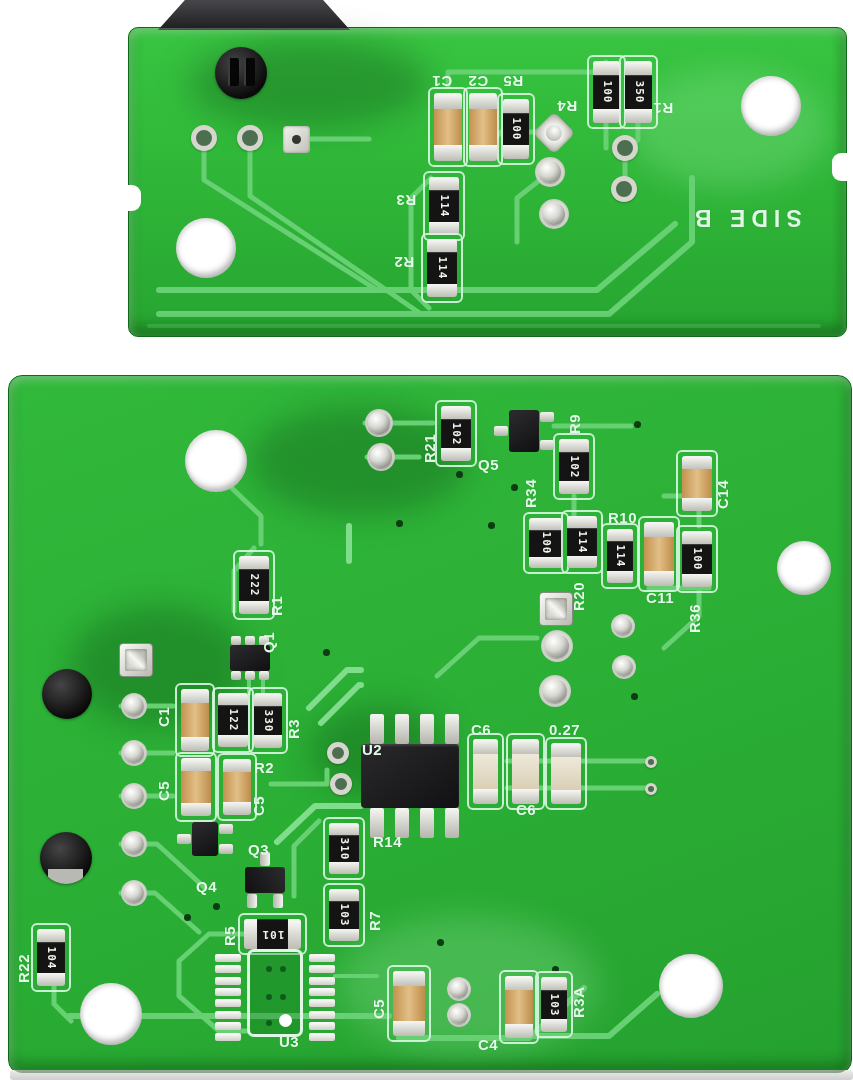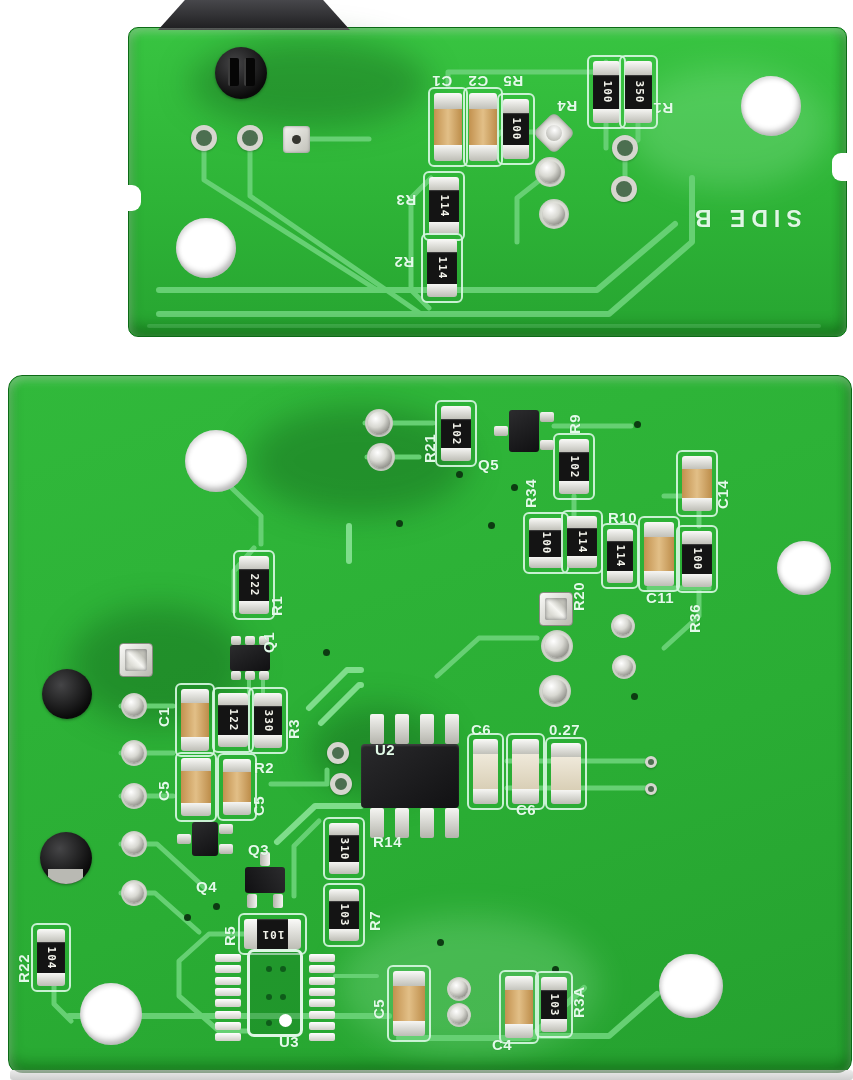--- a/index.html
+++ b/index.html
@@ -526,31 +526,31 @@
       <div class="part k-label" style="left: 637px; top: 213px;">C11</div>
       <div class="part k-label" style="left: 677px; top: 257px; transform: rotate(-90deg); transform-origin: 0px 0px;">R36</div>
       <div class="part k-label" style="left: 561px; top: 235px; transform: rotate(-90deg); transform-origin: 0px 0px;">R20</div>
       <div class="part k-label" style="left: 259px; top: 240px; transform: rotate(-90deg); transform-origin: 0px 0px;">R1</div>
       <div class="part k-label" style="left: 251px; top: 277px; transform: rotate(-90deg); transform-origin: 0px 0px;">Q1</div>
       <div class="part k-label" style="left: 146px; top: 351px; transform: rotate(-90deg); transform-origin: 0px 0px;">C1</div>
       <div class="part k-label" style="left: 276px; top: 363px; transform: rotate(-90deg); transform-origin: 0px 0px;">R3</div>
       <div class="part k-label" style="left: 245px; top: 383px;">R2</div>
       <div class="part k-label" style="left: 146px; top: 425px; transform: rotate(-90deg); transform-origin: 0px 0px;">C5</div>
       <div class="part k-label" style="left: 241px; top: 440px; transform: rotate(-90deg); transform-origin: 0px 0px;">C5</div>
-      <div class="part k-label" style="left: 366px; top: 365px;">U2</div>
+      <div class="part k-label" style="left: 353px; top: 365px;">U2</div>
       <div class="part k-label" style="left: 462px; top: 345px;">C6</div>
       <div class="part k-label" style="left: 540px; top: 345px;">0.27</div>
       <div class="part k-label" style="left: 507px; top: 425px;">C6</div>
       <div class="part k-label" style="left: 364px; top: 457px;">R14</div>
       <div class="part k-label" style="left: 357px; top: 555px; transform: rotate(-90deg); transform-origin: 0px 0px;">R7</div>
       <div class="part k-label" style="left: 239px; top: 465px;">Q3</div>
       <div class="part k-label" style="left: 187px; top: 502px;">Q4</div>
       <div class="part k-label" style="left: 212px; top: 570px; transform: rotate(-90deg); transform-origin: 0px 0px;">R5</div>
       <div class="part k-label" style="left: 6px; top: 607px; transform: rotate(-90deg); transform-origin: 0px 0px;">R22</div>
       <div class="part k-label" style="left: 270px; top: 657px;">U3</div>
       <div class="part k-label" style="left: 361px; top: 643px; transform: rotate(-90deg); transform-origin: 0px 0px;">C5</div>
-      <div class="part k-label" style="left: 483px; top: 660px;">C4</div>
+      <div class="part k-label" style="left: 469px; top: 660px;">C4</div>
       <div class="part k-label" style="left: 561px; top: 642px; transform: rotate(-90deg); transform-origin: 0px 0px;">R3A</div>
     </div>
 
 <div class="part k-conn" style="left: 158px; top: 0px; width: 192px; height: 30px;"></div>
     <div class="part k-floor" style="left: 10px; top: 1070px; width: 843px; height: 10px;"></div>
   </div>
 
 </body></html>

